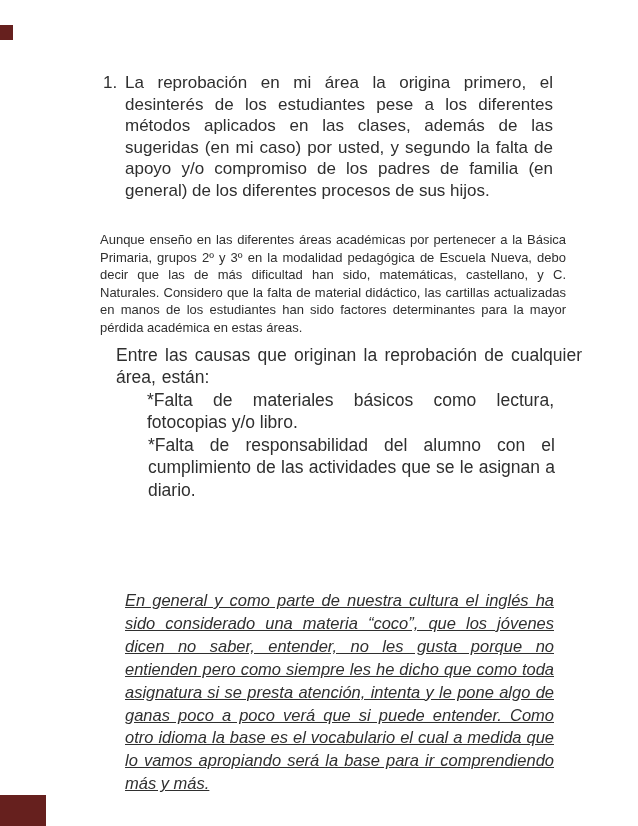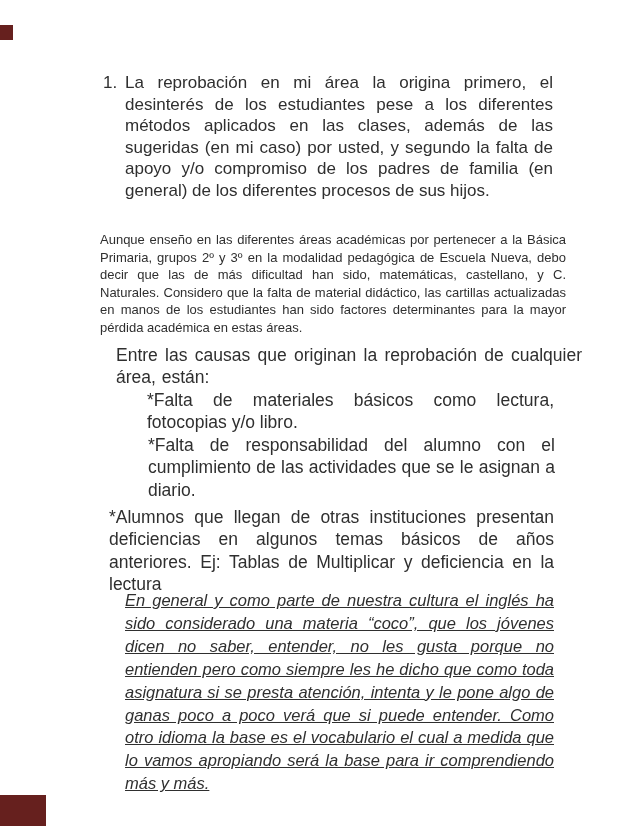--- a/index.html
+++ b/index.html
@@ -88,17 +88,16 @@
     <span class="num">1.</span>
     <div class="list-text">La reprobación en mi área la origina primero, el desinterés de los estudiantes pese a los diferentes métodos aplicados en las clases, además de las sugeridas (en mi caso) por usted, y segundo la falta de apoyo y/o compromiso de los padres de familia (en general) de los diferentes procesos de sus hijos.</div>
   </div>
 
   <div class="para-small">Aunque enseño en las diferentes áreas académicas por pertenecer a la Básica Primaria, grupos 2º y 3º en la modalidad pedagógica de Escuela Nueva, debo decir que las de más dificultad han sido, matemáticas, castellano, y C. Naturales. Considero que la falta de material didáctico, las cartillas actualizadas en manos de los estudiantes han sido factores determinantes para la mayor pérdida académica en estas áreas.</div>
 
   <div class="causes-intro">Entre las causas que originan la reprobación de cualquier área, están:</div>
 
   <div class="cause c1">*Falta de materiales básicos como lectura, fotocopias y/o libro.</div>
   <div class="cause c2">*Falta de responsabilidad del alumno con el cumplimiento de las actividades que se le asignan a diario.</div>
-  <div class="cause c3">*Alumnos que llegan de otras instituciones presentan deficiencias en algunos temas básicos de años anteriores. Ej: Tablas de Multiplicar y deficiencia en la lectura</div>
 
   <div class="italic-para">En general y como parte de nuestra cultura el inglés ha sido considerado una materia “coco”, que los jóvenes dicen no saber, entender, no les gusta porque no entienden pero como siempre les he dicho que como toda asignatura si se presta atención, intenta y le pone algo de ganas poco a poco verá que si puede entender. Como otro idioma la base es el vocabulario el cual a medida que lo vamos apropiando será la base para ir comprendiendo más y más.</div>
 
 </div>
 
 </body></html>

